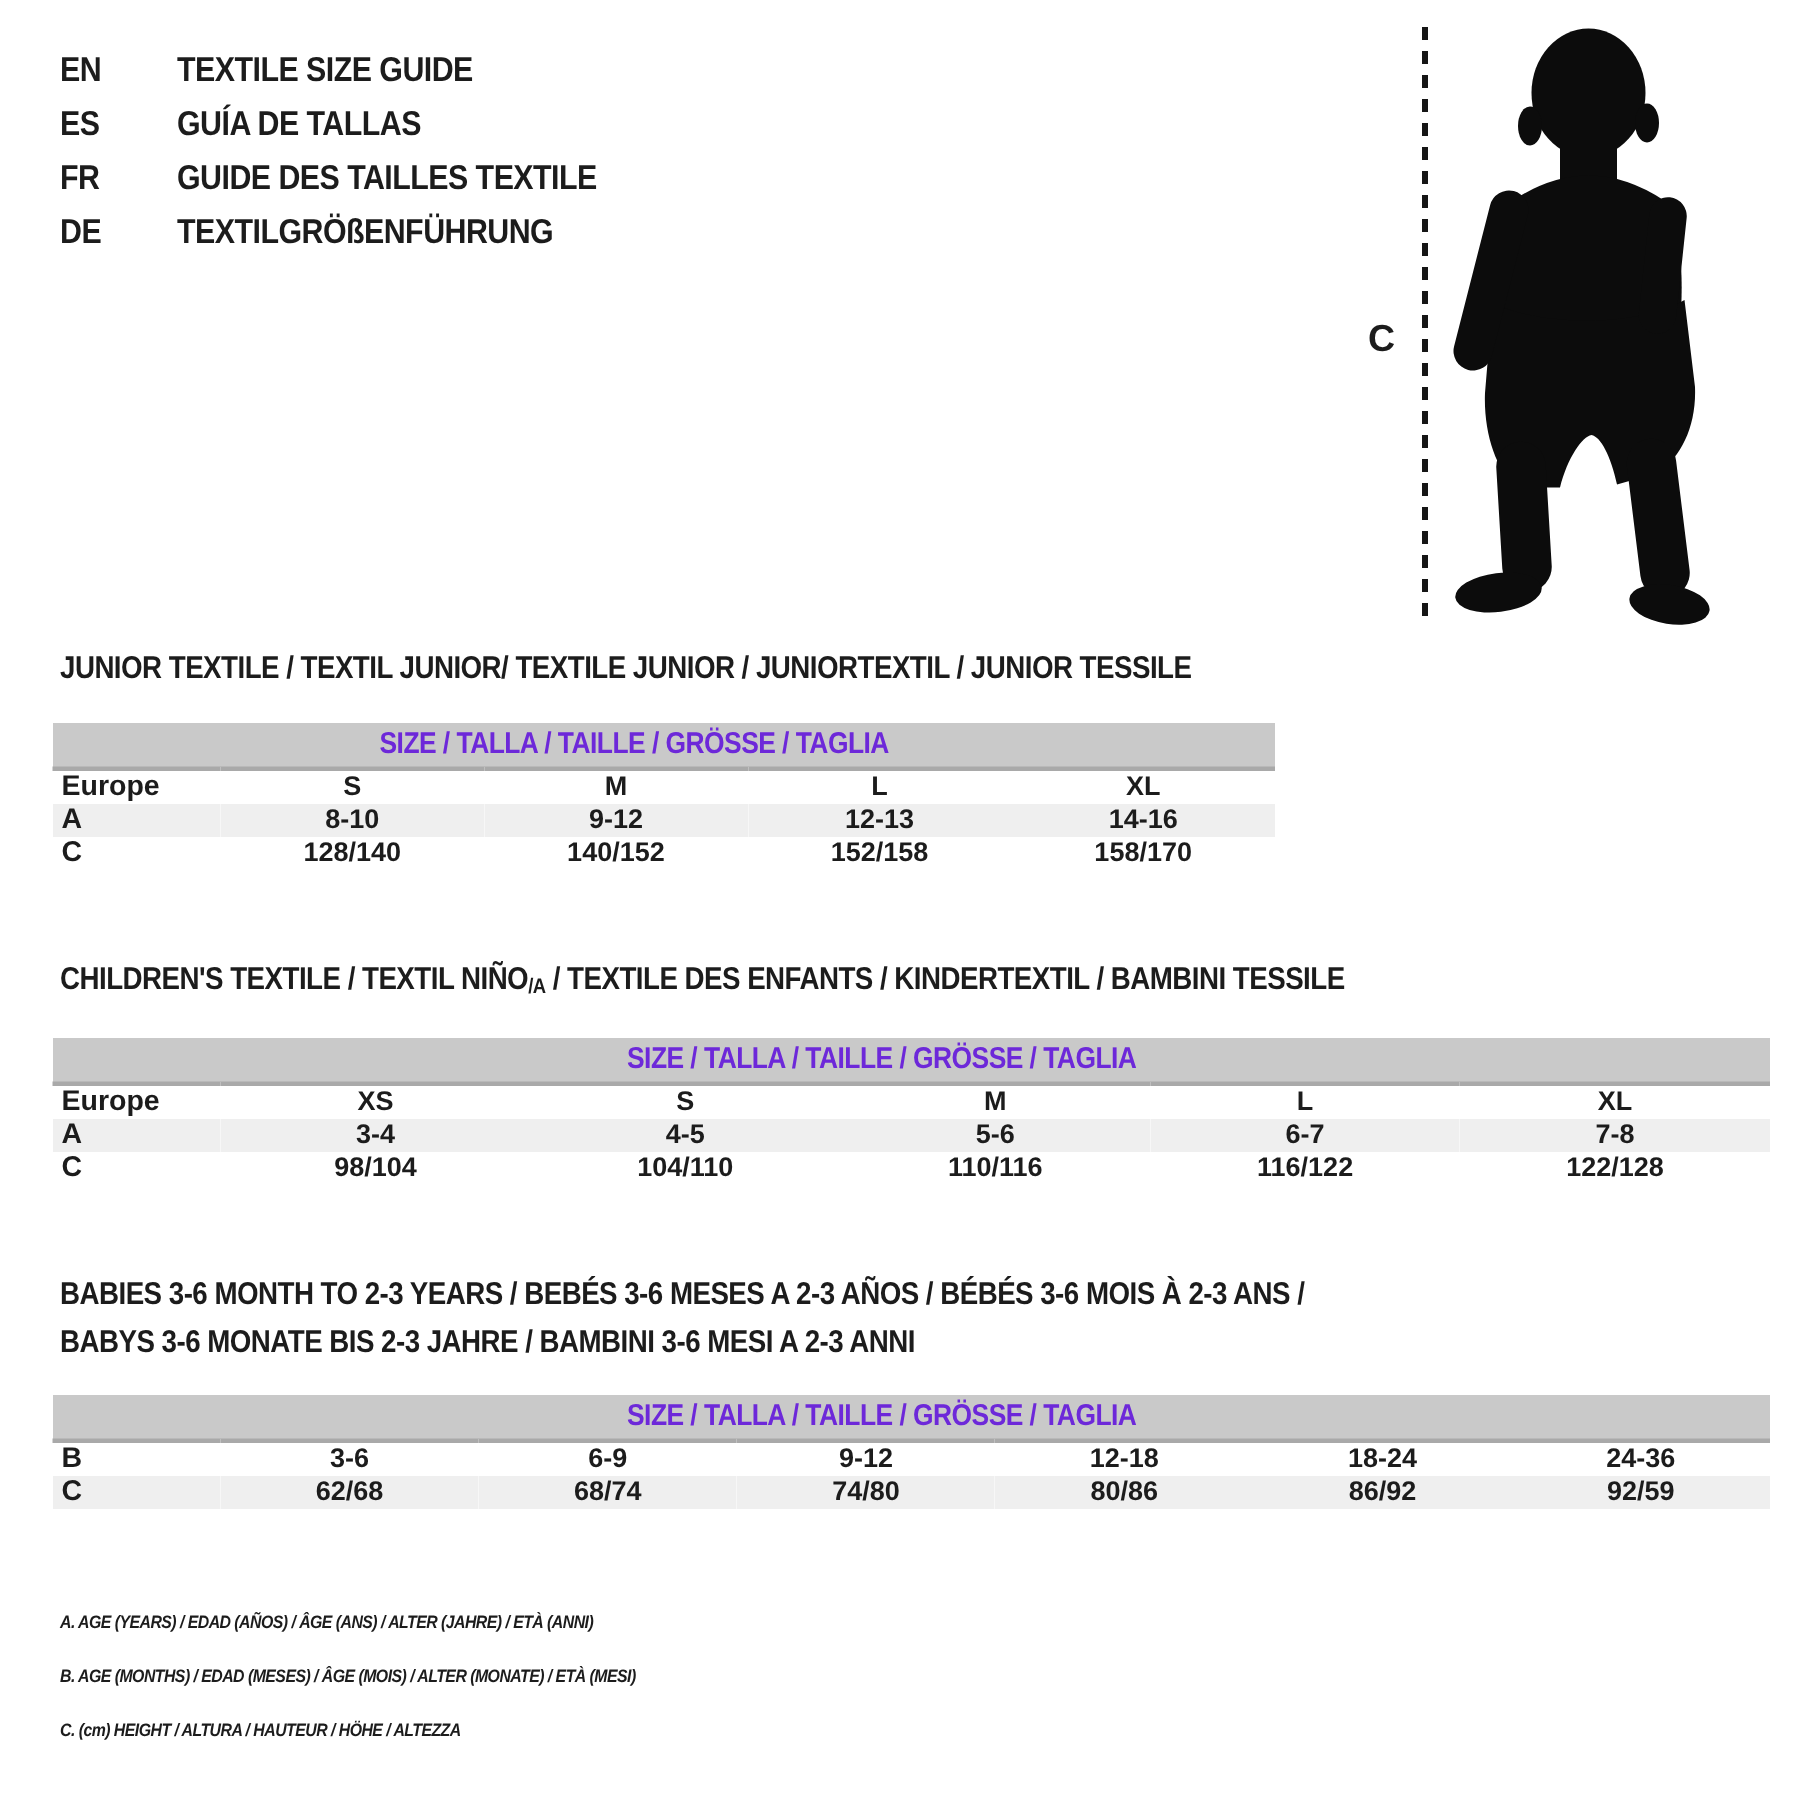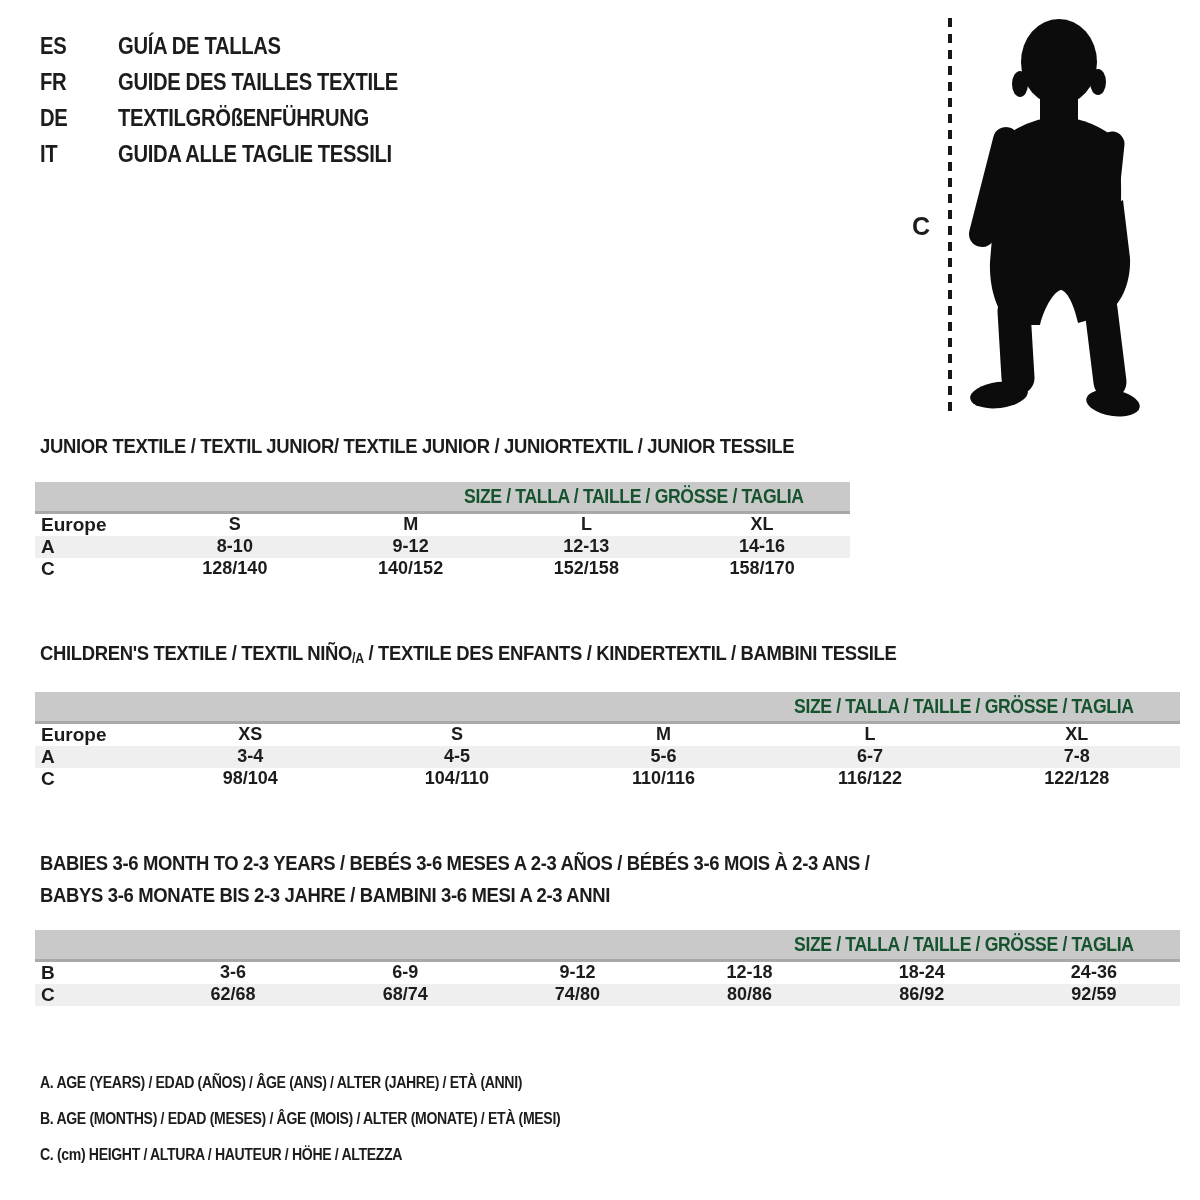--- a/index.html
+++ b/index.html
@@ -29,47 +29,47 @@
   #babies-title-2 { top:883px; }
   .sub-small { font-size:14px; vertical-align:-3px; }
 
   
   table { border-collapse:collapse; table-layout:fixed; position:absolute; }
   #junior-table { left:35px; top:482px; width:815px; }
   #children-table { left:35px; top:692px; width:1145px; }
   #babies-table { left:35px; top:930px; width:1145px; }
   td { font-size:18px; text-align:center; vertical-align:middle; height:18px; overflow:hidden; }
   td.lbl { text-align:left; padding-left:6px; font-size:19px; }
-  td.size-bar { background:#c9c9c9; border-bottom:3px solid #a9a9a9; text-align:right; padding-left:6px;
-    height:30px; font-size:20px; color:#14532d; }
+  td.size-bar { background:#c9c9c9; border-bottom:3px solid #a9a9a9; text-align:center; padding-left:6px;
+    height:30px; font-size:20px; color:#6d28d9; }
   tr.shade td { background:#efefef; }
 
   
-  .legend-line { position:absolute; left:40px; font-size:16px; }
+  .legend-line { position:absolute; left:40px; font-size:12px;font-style:italic; }
   #legend-a { top:1074px; }
   #legend-b { top:1110px; }
   #legend-c { top:1146px; }
 </style>
 </head>
 <body>
 
 <div id="canvas">
 
   <div id="language-guide">
     <div class="lang-row">
+      <span class="lang-code"><span class="cond">EN</span></span><span class="lang-title"><span class="cond">TEXTILE SIZE GUIDE</span></span>
+    </div>
+    <div class="lang-row">
       <span class="lang-code"><span class="cond">ES</span></span><span class="lang-title"><span class="cond">GUÍA DE TALLAS</span></span>
     </div>
     <div class="lang-row">
       <span class="lang-code"><span class="cond">FR</span></span><span class="lang-title"><span class="cond">GUIDE DES TAILLES TEXTILE</span></span>
     </div>
     <div class="lang-row">
       <span class="lang-code"><span class="cond">DE</span></span><span class="lang-title"><span class="cond">TEXTILGRÖßENFÜHRUNG</span></span>
-    </div>
-    <div class="lang-row">
-      <span class="lang-code"><span class="cond">IT</span></span><span class="lang-title"><span class="cond">GUIDA ALLE TAGLIE TESSILI</span></span>
     </div>
   </div>
 
   <div id="height-line"></div>
   <div id="height-label">C</div>
   <svg id="toddler" viewBox="0 0 180 404" xmlns="http://www.w3.org/2000/svg">
     <g fill="#0c0c0c" stroke="none">
       <ellipse cx="97" cy="46" rx="38" ry="43"></ellipse>
       <ellipse cx="58" cy="68" rx="8" ry="13"></ellipse>
       <ellipse cx="136" cy="66" rx="8" ry="13"></ellipse>

